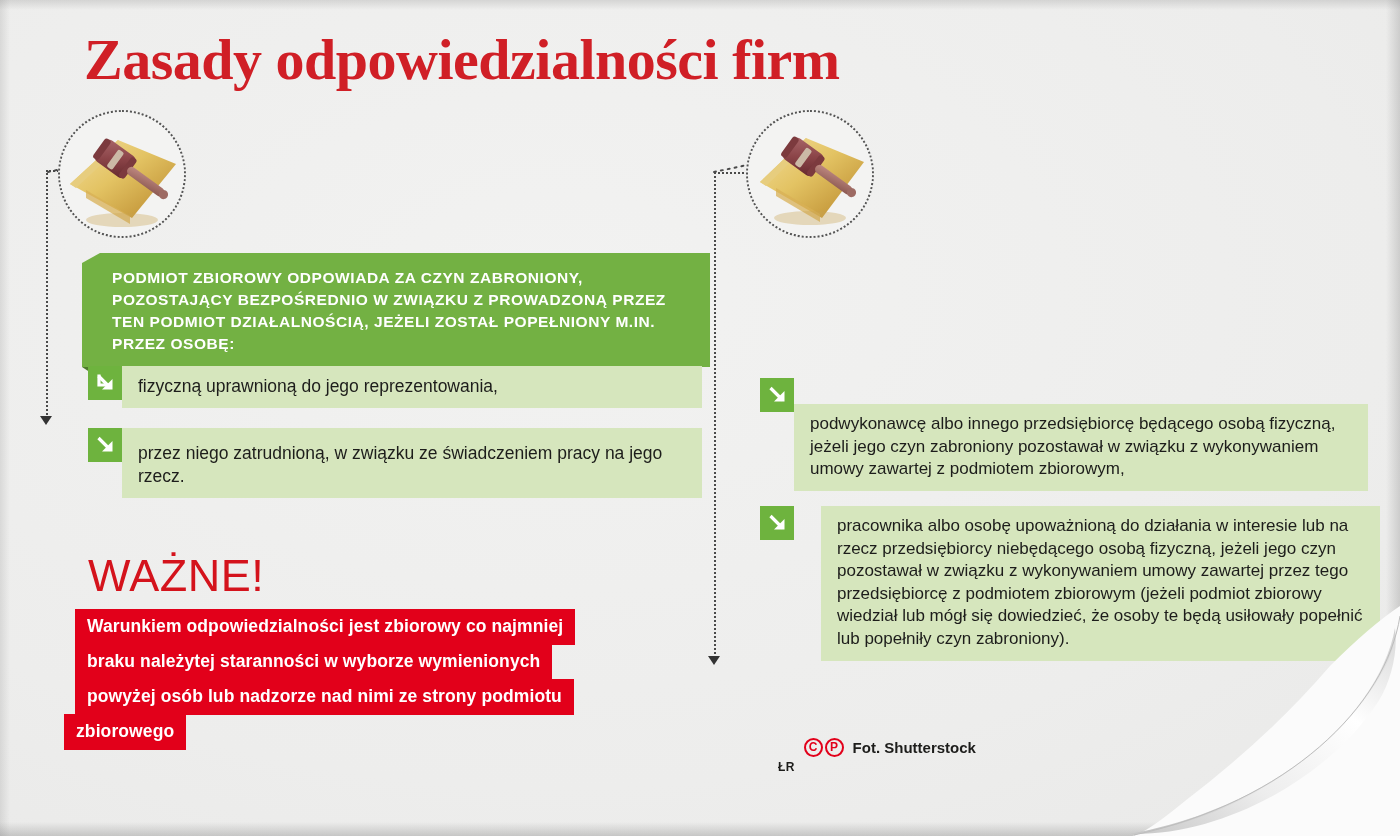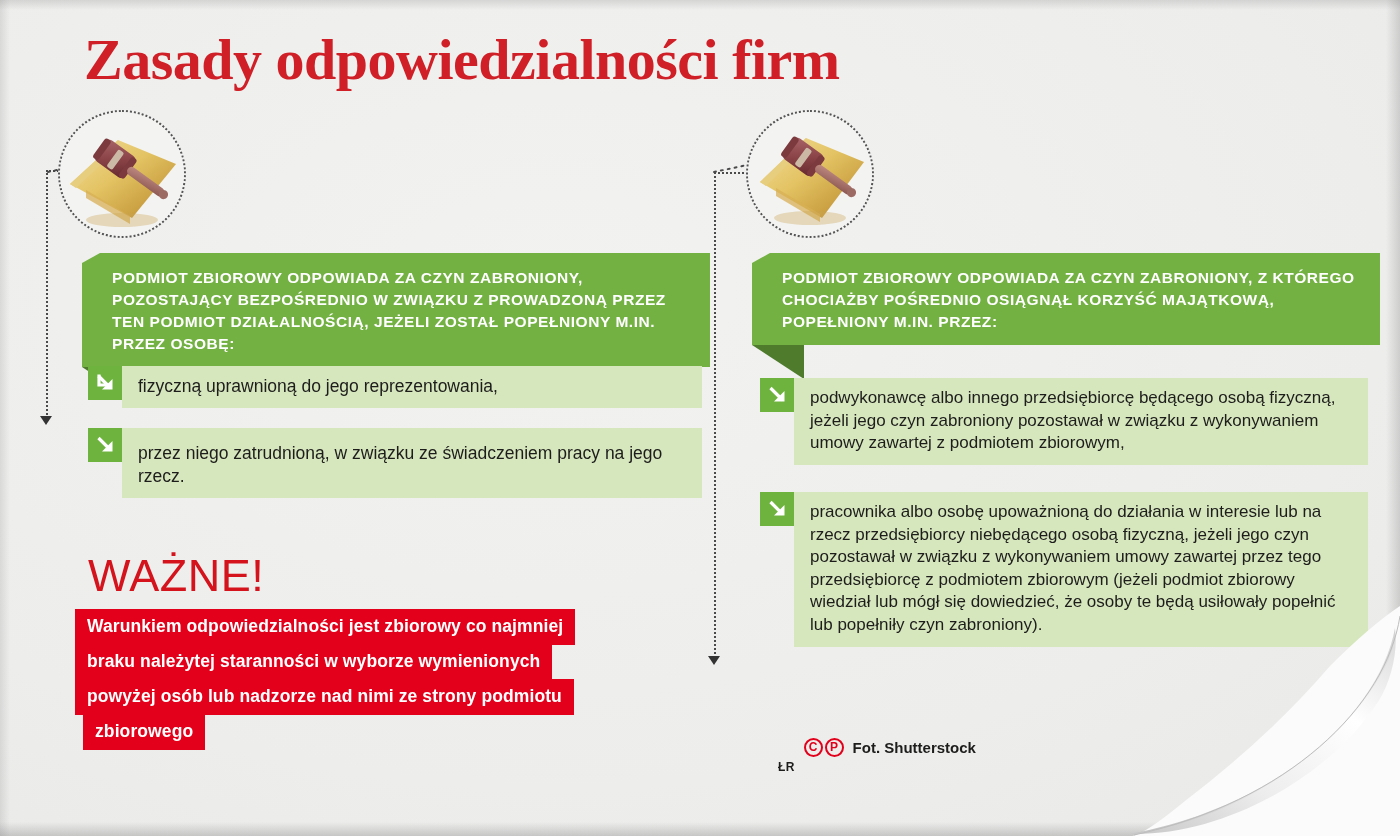--- a/index.html
+++ b/index.html
@@ -260,38 +260,34 @@
         <path d="M4.5 4 L16.5 16" stroke="#ffffff" stroke-width="3.2"></path>
       </svg>
     </div>
     <div class="bullet-text" style="width:580px;">fizyczną uprawnioną do jego reprezentowania,</div>
   </div>
 
   <div id="wazne-heading">Ważne!</div>
   <div class="red-bar" style="left:75px; top:609px;">Warunkiem odpowiedzialności jest zbiorowy co najmniej</div>
   <div class="red-bar" style="left:75px; top:679px;">powyżej osób lub nadzorze nad nimi ze strony podmiotu</div>
   <div class="red-bar" style="left:75px; top:644px;">braku należytej staranności w wyborze wymienionych</div>
-  <div class="red-bar" style="left:83px; top:714px;">zbiorowego</div>
-
-  <div class="ribbon-wrap" style="left:752px; top:253px; width:628px;">
-    <div class="ribbon-body">Podmiot zbiorowy odpowiada za czyn zabroniony, z którego chociażby pośrednio osiągnął korzyść majątkową, popełniony m.in. przez:</div>
-    <div class="ribbon-tail"></div>
-  </div>
+  <div class="red-bar" style="left:64px; top:714px;">zbiorowego</div>
+
 
   <div class="bullet-row" style="left:760px; top:378px; width:620px;">
     <div class="bullet-icon">
       <svg width="22" height="22" viewBox="0 0 22 22">
         <path d="M4.5 4 L16.5 16" stroke="#ffffff" stroke-width="3.2"></path>
         <path d="M8 17.5 L18.5 17.5 L18.5 7 Z" fill="#ffffff"></path>
       </svg>
     </div>
-    <div class="bullet-text" style="width:574px; font-size:17px; line-height:1.33;">podwykonawcę albo innego przedsiębiorcę będącego osobą fizyczną, jeżeli jego czyn zabroniony pozostawał w związku z wykonywaniem umowy zawartej z podmiotem zbiorowym,</div>
-  </div>
-
-  <div class="bullet-row" style="left:760px; top:492px; width:620px;">
+    <div class="bullet-text" style="width:574px; font-size:17px; line-height:1.33;margin-top:26px;">podwykonawcę albo innego przedsiębiorcę będącego osobą fizyczną, jeżeli jego czyn zabroniony pozostawał w związku z wykonywaniem umowy zawartej z podmiotem zbiorowym,</div>
+  </div>
+
+  <div class="bullet-row" style="left:760px; top:506px; width:620px;gap:27px;">
     <div class="bullet-icon">
       <svg width="22" height="22" viewBox="0 0 22 22">
         <path d="M4.5 4 L16.5 16" stroke="#ffffff" stroke-width="3.2"></path>
         <path d="M8 17.5 L18.5 17.5 L18.5 7 Z" fill="#ffffff"></path>
       </svg>
     </div>
     <div class="bullet-text" style="width:574px; font-size:17px; line-height:1.33;">pracownika albo osobę upoważnioną do działania w interesie lub na rzecz przedsiębiorcy niebędącego osobą fizyczną, jeżeli jego czyn pozostawał w związku z wykonywaniem umowy zawartej przez tego przedsiębiorcę z podmiotem zbiorowym (jeżeli podmiot zbiorowy wiedział lub mógł się dowiedzieć, że osoby te będą usiłowały popełnić lub popełniły czyn zabroniony).</div>
   </div>
 
   <div id="credit">

